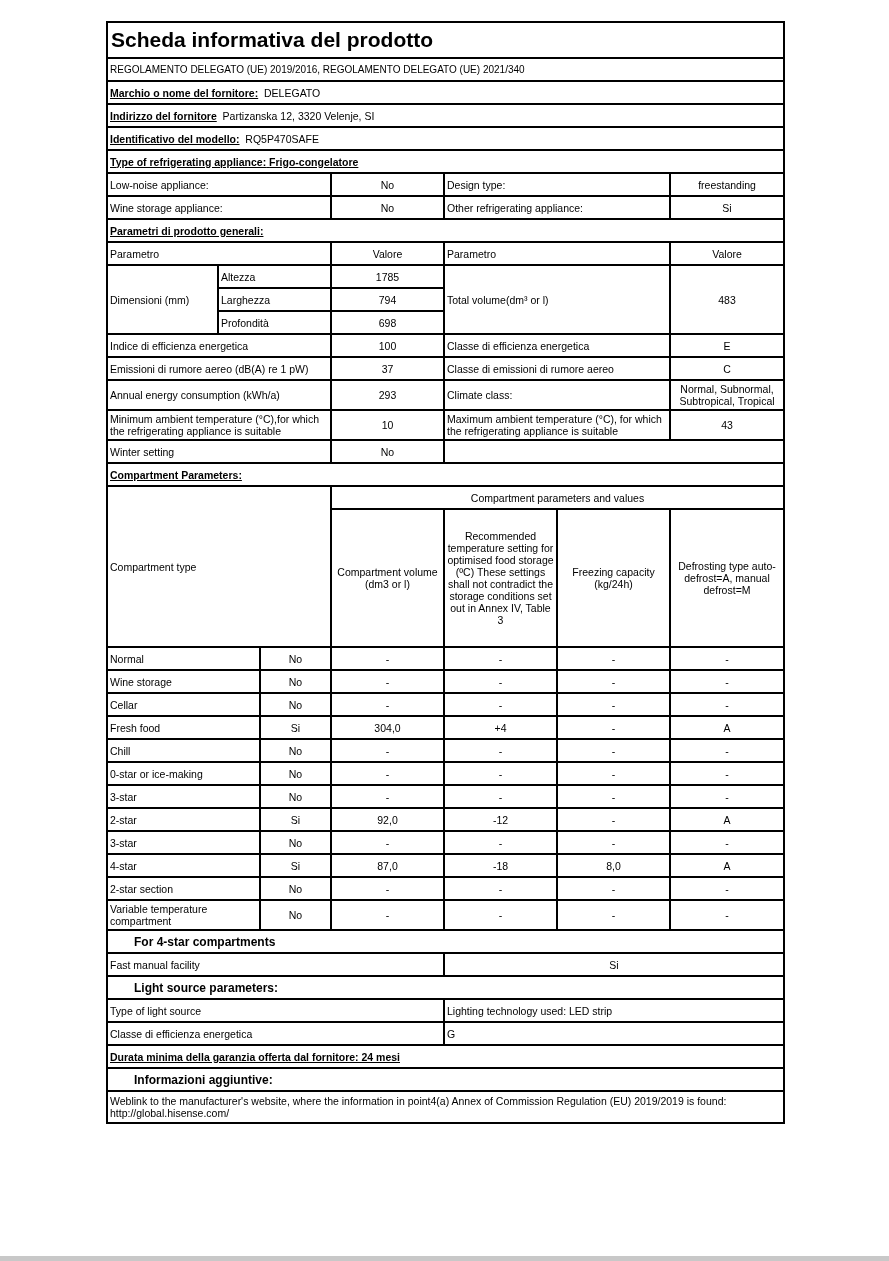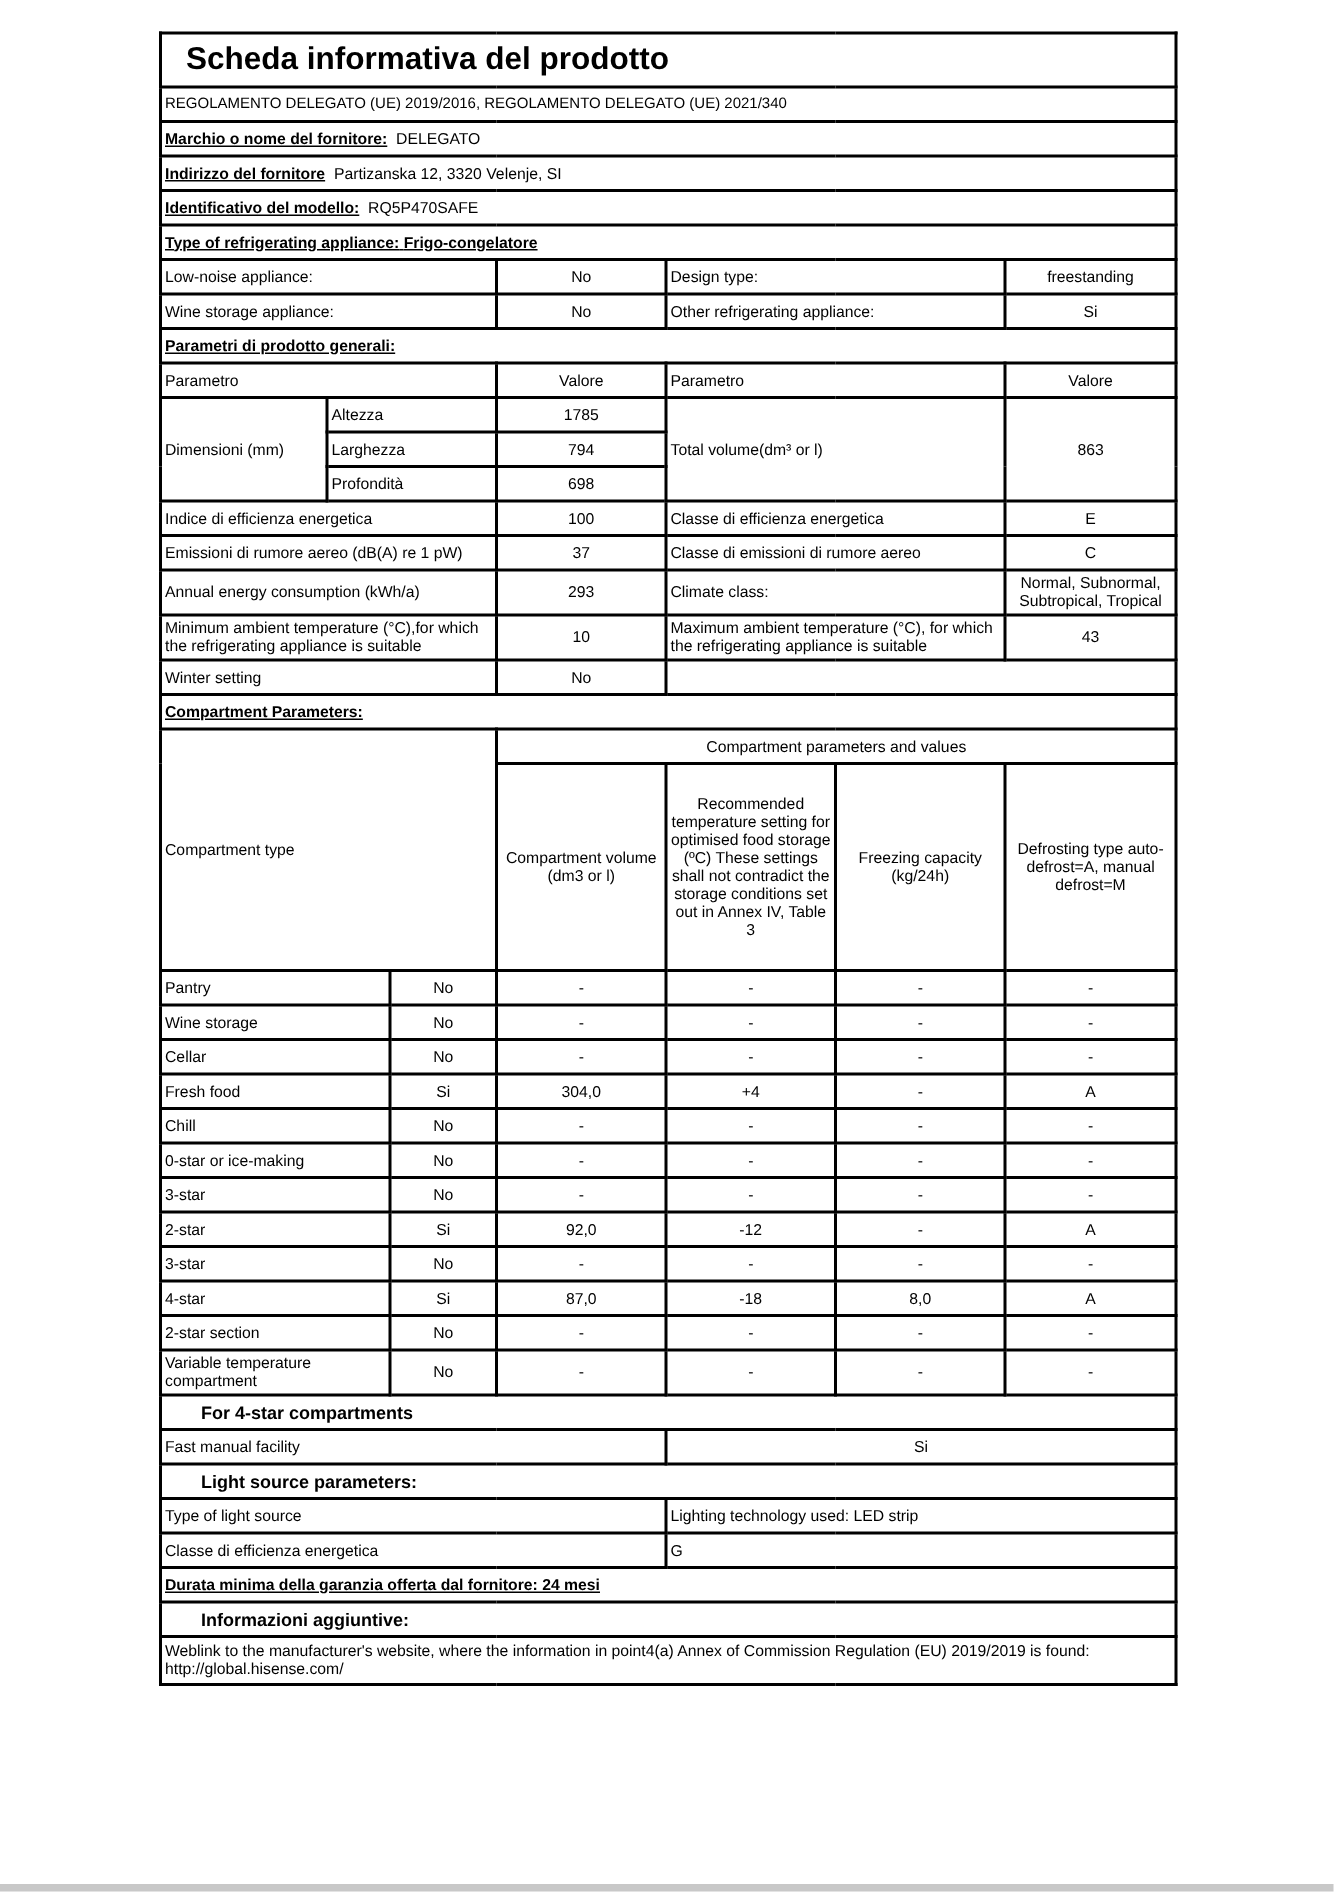--- a/index.html
+++ b/index.html
@@ -3,21 +3,21 @@
 <meta charset="utf-8">
 <style>
   html, body { margin: 0; padding: 0; background: #ffffff; }
   body { width: 889px; height: 1261px; position: relative; overflow: hidden;
          font-family: "Liberation Sans", sans-serif; color: #000; }
   .sheet { position: absolute; left: 106px; top: 21px; width: 677px; }
   table { border-collapse: collapse; width: 677px; table-layout: fixed; }
   td { border: 2px solid #000; font-size: 10.5px; padding: 0 2px; height: 21px; line-height: 12px; vertical-align: middle; }
   .c { text-align: center; }
   .b { font-weight: bold; text-decoration: underline; }
-  .title { font-size: 21px; font-weight: bold; height: 34px; padding-left: 16px; }
+  .title { font-size: 21px; font-weight: bold; height: 34px; padding-left: 3px; }
   .sub { font-size: 10px; border-radius: 10px; }
   .sec { font-size: 12px; font-weight: bold; padding-left: 26px; }
   .tall2 { height: 28px; }
   .hdr { height: 136px; }
   .bottom-bar { position: absolute; left: 0; top: 1256px; width: 889px; height: 5px; background: #c8c8c8; }
 </style>
 </head>
 <body>
 
 <div class="sheet">
@@ -71,21 +71,21 @@
     <td colspan="3">Parametro</td>
     <td class="c">Valore</td>
     <td colspan="2">Parametro</td>
     <td class="c">Valore</td>
   </tr>
   <tr>
     <td rowspan="3">Dimensioni (mm)</td>
     <td colspan="2">Altezza</td>
     <td class="c">1785</td>
     <td colspan="2" rowspan="3">Total volume(dm³ or l)</td>
-    <td class="c" rowspan="3">863</td>
+    <td class="c" rowspan="3">483</td>
   </tr>
   <tr>
     <td colspan="2">Larghezza</td>
     <td class="c">794</td>
   </tr>
   <tr>
     <td colspan="2">Profondità</td>
     <td class="c">698</td>
   </tr>
   <tr>
@@ -127,21 +127,21 @@
   </tr>
   <tr>
     <td class="c hdr">Compartment volume (dm3 or l)</td>
     <td class="c hdr">Recommended temperature setting for optimised food storage (ºC) These settings shall not contradict the storage conditions set out in Annex IV, Table 3</td>
     <td class="c hdr">Freezing capacity (kg/24h)</td>
     <td class="c hdr">Defrosting type auto-defrost=A, manual defrost=M</td>
   </tr>
   </tbody>
       <tbody id="compartment-rows">
         <tr>
-          <td colspan="2">Pantry</td>
+          <td colspan="2">Normal</td>
           <td class="c">No</td>
           <td class="c">-</td>
           <td class="c">-</td>
           <td class="c">-</td>
           <td class="c">-</td>
         </tr>
         <tr>
           <td colspan="2">Wine storage</td>
           <td class="c">No</td>
           <td class="c">-</td>

